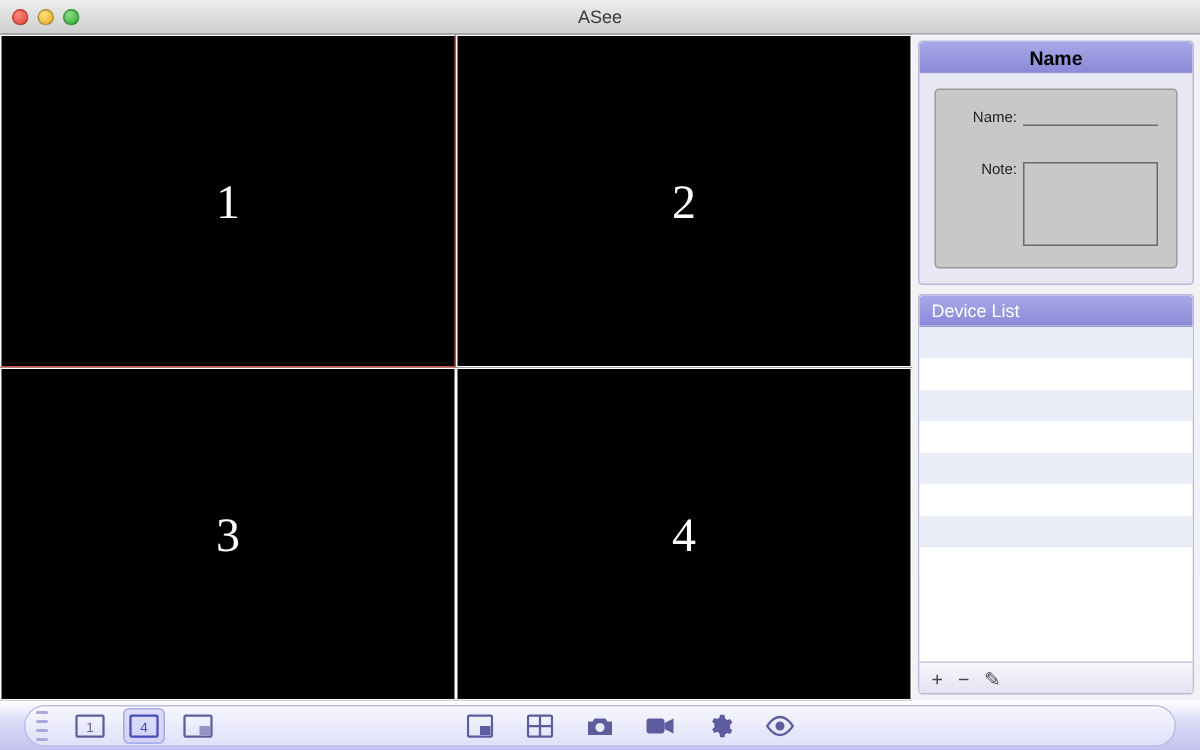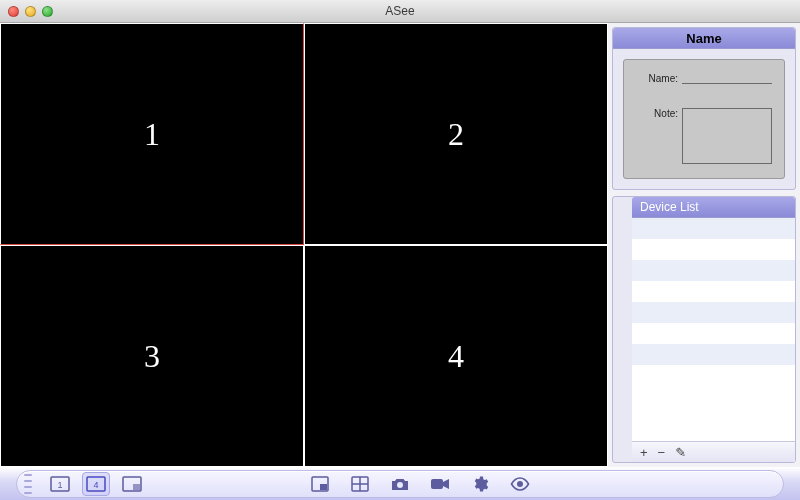--- a/index.html
+++ b/index.html
@@ -22,21 +22,21 @@
   .panel{background:#e8e8f4;border:1px solid #b8b8d8;border-radius:3px;display:flex;flex-direction:column;}
   .panel-h{height:20px;background:linear-gradient(#a8a8e8,#8a8ad8);border-bottom:1px solid #9a9ad0;color:#000;font-size:12px;display:flex;align-items:center;padding:0 8px;border-radius:3px 3px 0 0;}
   .info .panel-h{justify-content:center;font-weight:bold;font-size:13px;}
   .info-body{padding:10px;}
   .info-card{background:#c8c8c8;border:1px solid #9a9a9a;border-radius:3px;padding:12px 12px 14px;font-size:10px;color:#222;}
   .row{display:flex;align-items:center;margin-bottom:8px;gap:4px;}
   .lab{width:42px;text-align:right;}
   .line{flex:1;border-bottom:1px solid #6a6a6a;height:11px;}
   .noterow{display:flex;align-items:flex-start;gap:4px;margin-top:24px;}
   .notebox{flex:1;height:54px;border:1px solid #6a6a6a;background:#c8c8c8;}
-  .device{flex:1;display:flex;flex-direction:column;padding-left:19px;}
+  .device{flex:1;display:flex;flex-direction:column;}
   .device .panel-h{justify-content:flex-start;color:#fff;}
   .device-list{flex:1;background:#fff;overflow:hidden;}
   .device-list .drow{height:21px;}
   .device-list .drow:nth-child(odd){background:#eaeef9;}
   .device-list .drow:nth-child(even){background:#ffffff;}
   .device-foot{height:20px;background:linear-gradient(#f6f6fc,#e4e4f4);border-top:1px solid #c8c8e0;display:flex;align-items:center;gap:10px;padding:0 8px;font-size:13px;color:#444;}
   .device-foot span{cursor:pointer;line-height:1;}
   
   .bottombar{height:34px;background:linear-gradient(#ffffff,#d8d8f5 45%,#c2c2f0);position:relative;display:flex;align-items:center;}
   .pill{position:absolute;left:16px;right:16px;top:3px;bottom:3px;border-radius:18px;background:linear-gradient(#f6f6ff,#e0e0fa);border:1px solid #bcbce6;box-shadow:inset 0 1px 0 #fff;}

